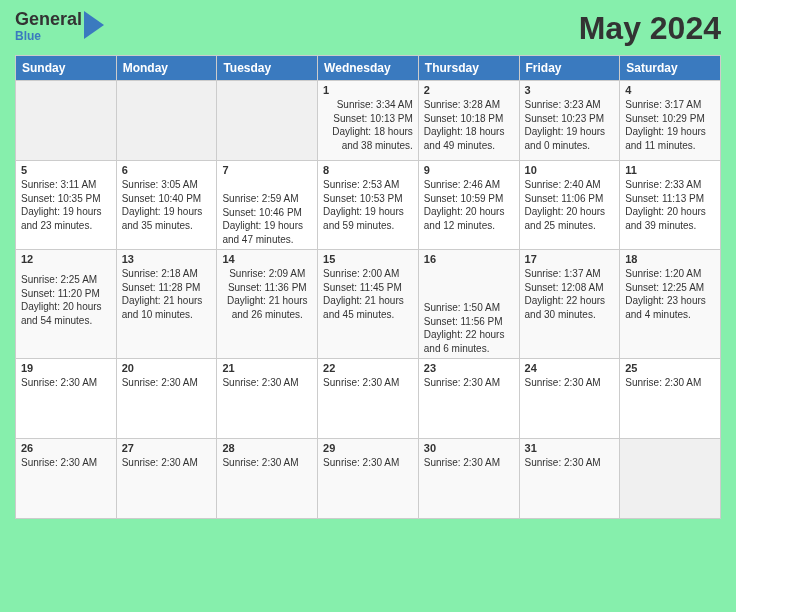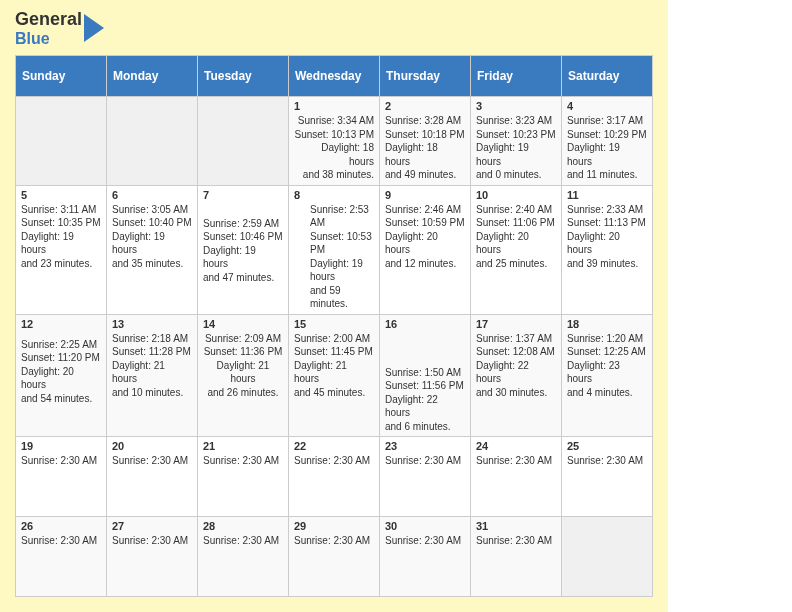--- a/index.html
+++ b/index.html
@@ -4,23 +4,23 @@
   <style>
     * { margin: 0; padding: 0; box-sizing: border-box; }
     body {
       font-family: Arial, sans-serif;
       background: #fff;
       width: 792px;
       height: 612px;
       overflow: hidden;
     }
     .page {
-      width: 668px;
+      width: 736px;
       height: 612px;
-      background: #fef9c3;
+      background: #86efac;
       padding: 10px 15px;
     }
     .header {
       display: flex;
       justify-content: space-between;
       align-items: flex-start;
       margin-bottom: 8px;
     }
     .logo {
       display: flex;
@@ -53,21 +53,21 @@
       width: 100%;
       border-collapse: collapse;
       table-layout: fixed;
     }
     .calendar thead tr th {
       background: #3a7abf;
       color: #fff;
       font-size: 12px;
       font-weight: bold;
       text-align: left;
-      padding: 13px 6px;
+      padding: 5px 6px;
       border: 1px solid #ccc;
     }
     .calendar tbody tr td {
       vertical-align: top;
       border: 1px solid #ccc;
       padding: 3px 5px;
       font-size: 10px;
       color: #333;
       height: 80px;
       background: #fff;
@@ -94,27 +94,28 @@
     }
   </style>
 </head>
 <body>
 
 <div class="page">
   <div class="header">
     <div class="logo">
       <div class="logo-text">
         <span style="font-size:18px;font-weight:bold;color:#333;line-height:1.1;">General</span>
-        <span style="font-size:16px;font-weight:bold;color:#3a7abf;line-height:1.1;">Blue</span>
+        <span style="font-size:12px;font-weight:bold;color:#3a7abf;line-height:1.1;">Blue</span>
       </div>
       <svg class="logo-icon" viewBox="0 0 20 28" xmlns="http://www.w3.org/2000/svg">
         <polygon points="0,28 20,14 0,0" fill="#3a7abf"></polygon>
       </svg>
     </div>
     <div class="title-block">
+      <div class="cal-title">May 2024</div>
     </div>
   </div>
 
   <table class="calendar">
     <thead>
       <tr>
         <th>Sunday</th>
         <th>Monday</th>
         <th>Tuesday</th>
         <th>Wednesday</th>
@@ -174,21 +175,21 @@
           </td>
           <td>
             <span class="day-num">7</span>
             <div class="day-info" style="white-space: pre-line; margin-top: 16px;">Sunrise: 2:59 AM
 Sunset: 10:46 PM
 Daylight: 19 hours
 and 47 minutes.</div>
           </td>
           <td>
             <span class="day-num">8</span>
-            <div class="day-info" style="white-space: pre-line; margin-left: 16px;">Sunrise: 2:53 AM
+            <div class="day-info" style="white-space: pre-line;">Sunrise: 2:53 AM
 Sunset: 10:53 PM
 Daylight: 19 hours
 and 59 minutes.</div>
           </td>
           <td>
             <span class="day-num">9</span>
             <div class="day-info" style="white-space: pre-line;">Sunrise: 2:46 AM
 Sunset: 10:59 PM
 Daylight: 20 hours
 and 12 minutes.</div>

